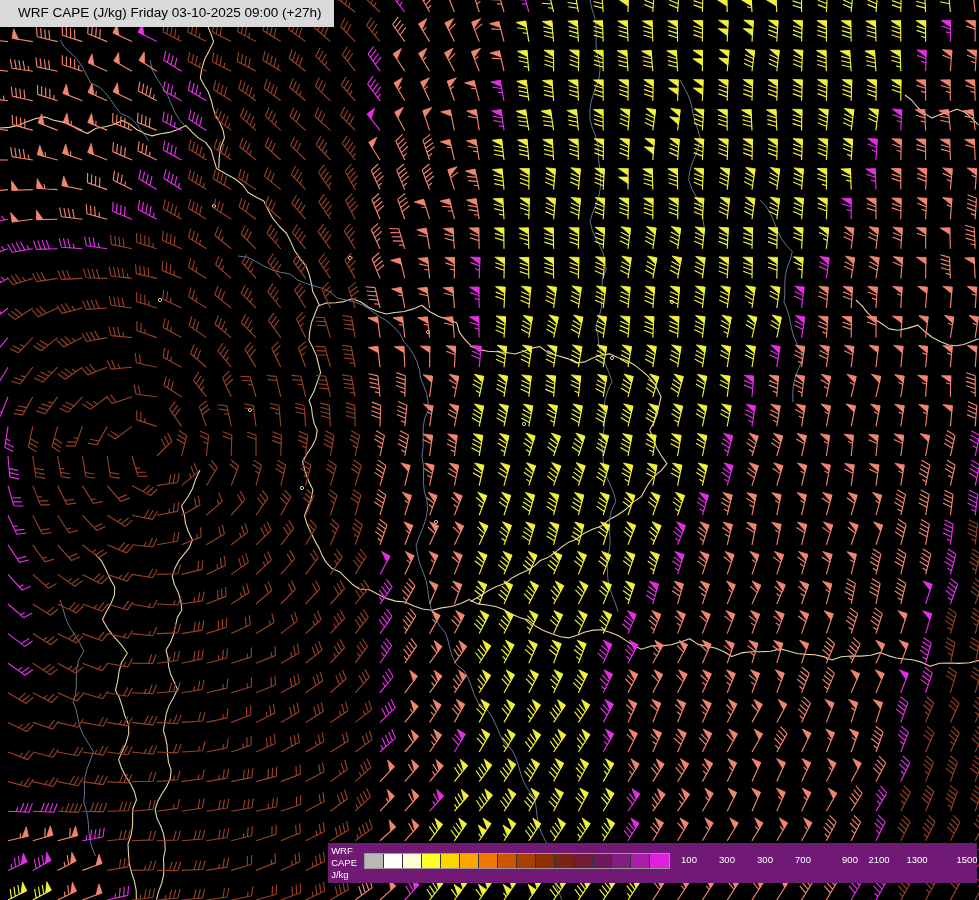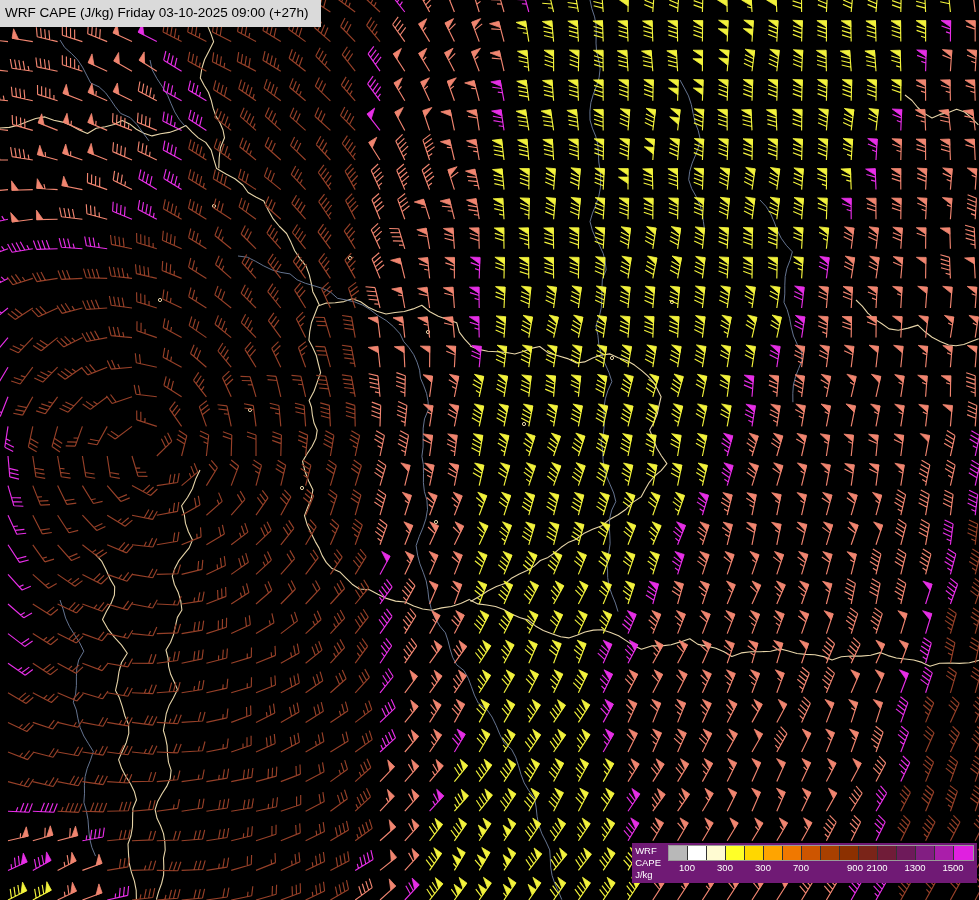--- a/index.html
+++ b/index.html
@@ -1,24 +1,24 @@
 <!DOCTYPE html>
 <html><head>
 <meta charset="utf-8">
 <style>
   html,body{margin:0;padding:0;background:#000;}
   .stage{position:relative;width:979px;height:900px;overflow:hidden;background:#000;
          font-family:"Liberation Sans",sans-serif;}
   #map-canvas{position:absolute;left:0;top:0;}
   .titlebox{position:absolute;top:0;left:0;background:#dadada;color:#000;
-            font-size:13.5px;line-height:1.5;padding:3px 12px 4px 5px;white-space:nowrap;z-index:5;}
+            font-size:13.5px;line-height:1.5;padding:3px 12px 4px 18px;white-space:nowrap;z-index:5;}
   .legend{position:absolute;right:2px;bottom:17px;background:#701a75;z-index:6;
           display:flex;align-items:flex-start;padding:2px 3px;gap:7px;}
   .legend-label{color:#fff;font-size:9.5px;line-height:1.25;}
-  .legend-strip{display:flex;flex-direction:column;}
+  .legend-strip{display:flex;flex-direction:row;margin-top:8px;}
   .cells{display:flex;height:14px;border:1px solid #999;box-sizing:content-box;}
   .cell{width:19px;height:14px;border-right:1px solid #333;box-sizing:border-box;}
   .cell:last-child{border-right:none;}
   .ticks{position:relative;height:12px;color:#fff;font-size:9.5px;width:304px;}
   .tick{position:absolute;top:1px;transform:translateX(-50%);}
 </style>
 </head>
 <body>
 
 <div class="stage">
@@ -88,21 +88,21 @@
           <div class="cell" style="background: rgb(110, 26, 90);"></div>
           <div class="cell" style="background: rgb(130, 30, 130);"></div>
           <div class="cell" style="background: rgb(170, 30, 170);"></div>
           <div class="cell" style="background: rgb(224, 32, 224);"></div>
         </div>
       <div class="ticks" id="legend-ticks">
           <span class="tick" style="left: 19px;">100</span>
           <span class="tick" style="left: 57px;">300</span>
           <span class="tick" style="left: 95px;">300</span>
           <span class="tick" style="left: 133px;">700</span>
-          <span class="tick" style="left: 171px; padding-left: 32px;">900</span>
+          <span class="tick" style="left: 164px; padding-left: 32px;">900</span>
           <span class="tick" style="left: 209px;">2100</span>
           <span class="tick" style="left: 247px;">1300</span>
-          <span class="tick" style="left: 285px;">1500</span>
+          <span class="tick" style="left: 297px;">1500</span>
         </div>
     </div>
   </div>
 
 </div>
 
 </body></html>

